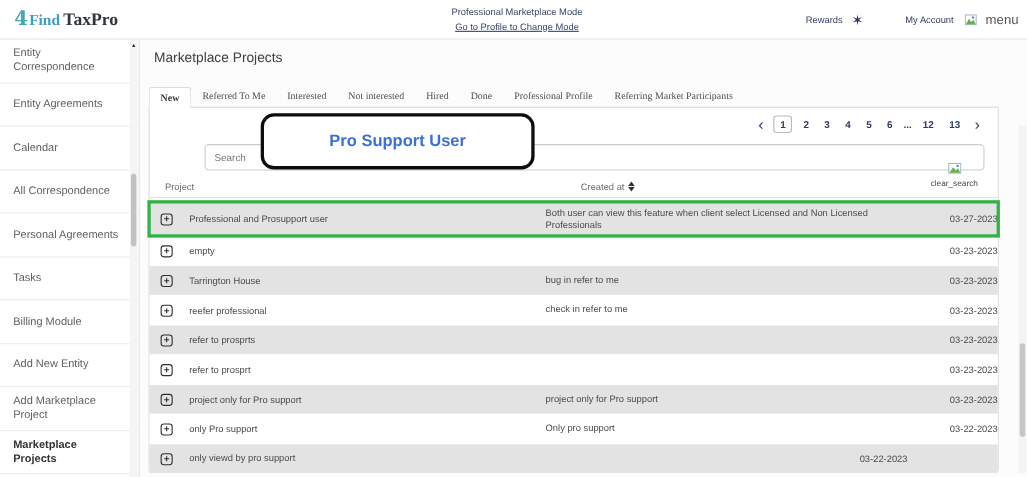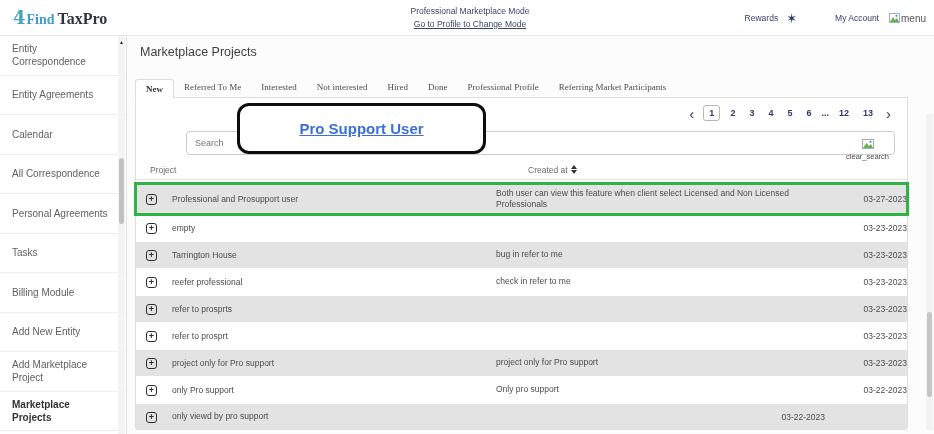--- a/index.html
+++ b/index.html
@@ -19,21 +19,21 @@
   .mode-block { position:absolute; left:330px; top:5px; width:280px; text-align:center;
     font-size:8.5px; color:#3a4668; line-height:1.5; }
   .mode-link { text-decoration:underline; color:#3a4668; cursor:pointer; display:inline-block; }
   .top-right { position:absolute; right:8px; top:0; height:36px; display:flex;
     align-items:center; font-size:8.5px; color:#333f63; }
   .rewards { margin-right:8px; cursor:pointer; }
   .star { color:#2e3a62; font-size:13px; margin-right:38px; }
   .my-account { margin-right:10px; cursor:pointer; }
   .broken-img { display:inline-flex; align-items:center; }
   .broken-img svg { display:block; }
-  .menu-label { font-size:10px; color:#555; margin-left:1px; }
+  .menu-label { font-size:12px; color:#555; margin-left:8px; }
   
   .sidebar { position:absolute; top:36px; left:0; width:127px; bottom:0;
     background:#fff; border-right:1px solid #e2e2e2; z-index:4; }
   .side-item { min-height:39.5px; display:flex; align-items:center;
     padding:4px 14px 4px 12px; border-bottom:1px solid #ededed;
     font-size:10px; color:#606060; cursor:pointer; line-height:1.3; }
   .side-item.active { font-weight:bold; color:#333; }
   .side-scroll { position:absolute; right:1px; top:0; bottom:0; width:7px; background:#f4f4f4; }
   .side-scroll .arrow { position:absolute; top:4px; left:0; width:7px; text-align:center;
     font-size:5px; color:#222; line-height:1; }
@@ -53,21 +53,21 @@
     color:#2e3a62; font-size:9px; font-weight:bold; }
   .pg-chev { font-size:15px; font-weight:normal; padding:0 6px; cursor:pointer; line-height:1; }
   .pg-num { padding:2px 4px; margin:0 3px; cursor:pointer; }
   .pg-num.current { border:1px solid #b9b9b9; border-radius:3px; padding:2px 5px; }
   .pg-ellipsis { margin:0 3px; cursor:default; }
   
   .search-row { position:absolute; top:33px; left:10px; right:12px; height:24px;padding-left:40px; }
   .search-input { width:100%; height:24px; border:1px solid #ccc; border-radius:4px;
     padding:0 90px 0 8px; font-size:9px; color:#555; background:#fff; outline:none;
     font-family:"Liberation Sans", sans-serif; }
-  .clear-search { position:absolute; right:6px; top:4px; text-align:center; cursor:pointer; }
+  .clear-search { position:absolute; right:6px; top:14px; text-align:center; cursor:pointer; }
   .clear-search .cs-label { font-size:7.5px; color:#4a4a4a; display:block; margin-top:-1px; }
   
   .thead { position:absolute; top:62px; left:0; right:0; height:20px; display:grid;
     grid-template-columns:360px 1fr 82px; padding-left:14px; align-items:center;
     font-size:8.5px; color:#6b6b6b; border-bottom:1px solid #e3e3e3; }
   .th-created { display:flex; align-items:center; padding-left:18px; cursor:pointer; }
   .sort-icon { display:inline-flex; flex-direction:column; margin-left:3px; line-height:0; }
   .sort-icon i { display:block; width:0; height:0; border-left:3px solid transparent;
     border-right:3px solid transparent; }
   .sort-up { border-bottom:4px solid #333; margin-bottom:1px; }
@@ -84,21 +84,21 @@
   .cell-desc { padding-right:30px; line-height:1.35; }
   .cell-date { padding-left:18px;text-align:right; }
   
   .main-scroll { position:absolute; right:1px; top:78px; bottom:4px; width:7px; background:#f3f3f3; }
   .main-scroll .thumb { position:absolute; top:198px; left:1px; width:5px; height:85px;
     background:#c6c6c6; border-radius:3px; }
   
   .callout { position:absolute; left:237px; top:103px; width:249px; height:51px;
     background:#fff; border:3.5px solid #0d0d0d; border-radius:12px; z-index:10;
     display:flex; align-items:center; justify-content:center;
-    font-size:15px; font-weight:bold; color:#3b6fd6;text-decoration:underline; }
+    font-size:15px; font-weight:bold; color:#3b6fd6; }
 </style>
 </head>
 <body>
 
 <div class="topbar">
   <div class="logo">
     <span class="logo-glyph">4</span>
     <span class="logo-find">Find</span>
     <span class="logo-taxpro">TaxPro</span>
   </div>

